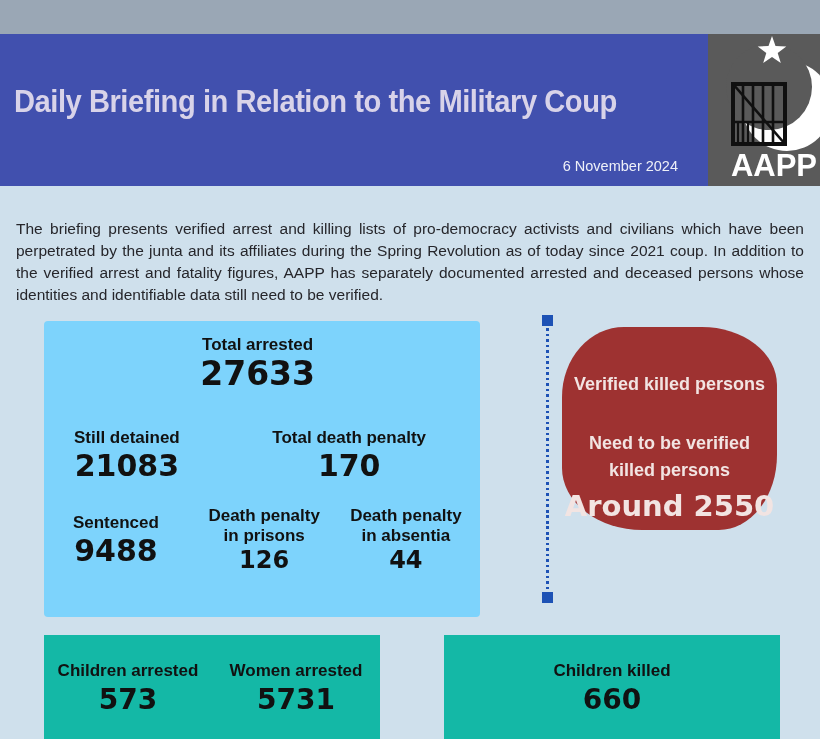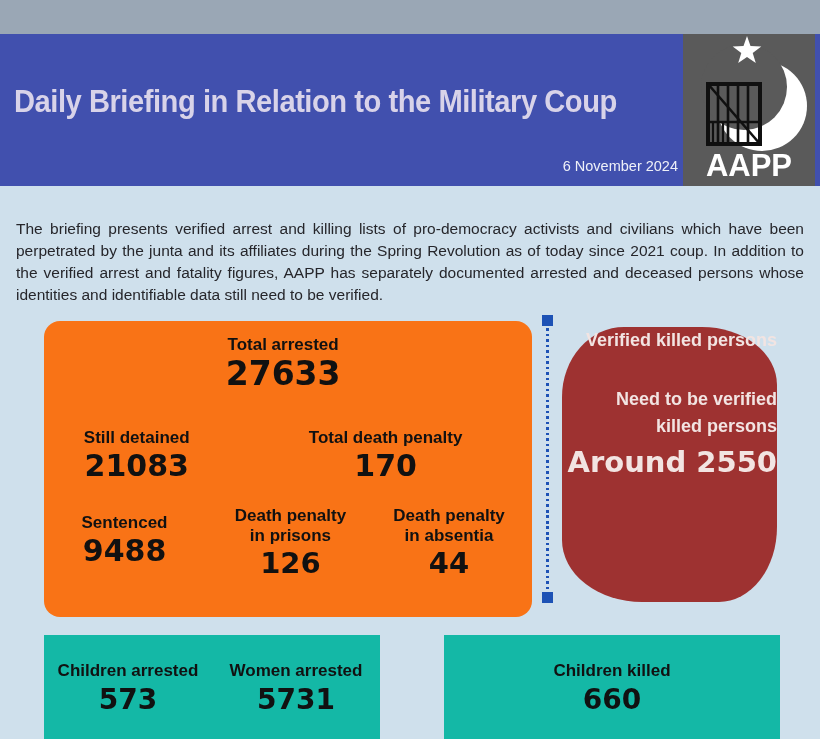--- a/index.html
+++ b/index.html
@@ -10,59 +10,59 @@
   
   .banner{position:absolute;left:0;top:0;width:820px;height:152px;background:#4150ae;}
   .title{
     position:absolute;left:14px;top:50px;margin:0;white-space:nowrap;
     font-size:31px;font-weight:bold;letter-spacing:-0.5px;color:#d8d3e9;
     transform:scaleX(0.94);transform-origin:left center;
   }
   .date{
     position:absolute;right:142px;top:124px;font-size:14.5px;color:#eef0f8;
   }
-  .logo{position:absolute;right:0;top:0;width:137px;height:152px;text-align:center;}
+  .logo{position:absolute;right:0;top:0;width:112px;height:152px;text-align:center;}
   .logo svg{display:block;}
   
   .intro{
     position:absolute;left:16px;top:184px;width:788px;margin:0;
     font-size:15.5px;line-height:1.42;color:#26262b;text-align:justify;
   }
   
   .arrest-box{
-    position:absolute;left:44px;top:287px;width:488px;height:296px;
-    background:#f97316;border-radius:16px;
+    position:absolute;left:44px;top:287px;width:436px;height:296px;
+    background:#7dd3fc;border-radius:4px;
   }
   .stat{position:absolute;transform:translateX(-50%);text-align:center;white-space:nowrap;color:#111;}
   .stat .lbl{font-size:17px;font-weight:bold;line-height:1.18;}
   .stat .num{font-family:"DejaVu Sans","Liberation Sans",sans-serif;font-weight:bold;line-height:1.05;margin-top:2px;}
   .num-xl{font-size:33px;}
   .num-lg{font-size:30px;}
-  .num-md{font-size:29px;}
+  .num-md{font-size:24px;}
   .pos-total{left:49%;top:14px;}
   .pos-detained{left:19%;top:107px;}
   .pos-deathpen{left:70%;top:107px;}
   .pos-sentenced{left:16.5%;top:192px;}
   .pos-prisons{left:50.5%;top:185px;}
   .pos-absentia{left:83%;top:185px;}
   
   .vline{position:absolute;left:542px;top:281px;width:11px;height:288px;}
   .vline .line{
     position:absolute;left:4px;top:8px;bottom:8px;width:3px;
     background:repeating-linear-gradient(to bottom,#1d52b5 0 2.5px,transparent 2.5px 5.5px);
   }
   .vline .sq{position:absolute;left:0;width:11px;height:11px;background:#1d52b5;}
   .vline .sq.top{top:0;}
   .vline .sq.bot{bottom:0;}
   
   .killed-blob{
-    position:absolute;left:562px;top:293px;width:215px;height:275px;
-    background:#9e3231;color:#f2e4e2;text-align:right;
+    position:absolute;left:562px;top:293px;width:215px;height:203px;
+    background:#9e3231;color:#f2e4e2;text-align:center;
     border-radius:62px 75px 58px 80px / 70px 58px 75px 62px;
-    box-sizing:border-box;
+    box-sizing:border-box;padding-top:44px;
   }
   .killed-blob .lbl{font-size:18px;font-weight:bold;line-height:1.5;}
   .killed-blob .big{font-family:"DejaVu Sans","Liberation Sans",sans-serif;font-size:40px;font-weight:bold;line-height:1.0;margin-top:2px;}
   .killed-blob .need{margin-top:32px;}
   .killed-blob .around{font-family:"DejaVu Sans","Liberation Sans",sans-serif;font-size:29px;font-weight:bold;margin-top:5px;}
   
   .orange{
     position:absolute;top:601px;width:336px;height:106px;background:#14b8a6;
     display:flex;align-items:center;color:#111;
   }

